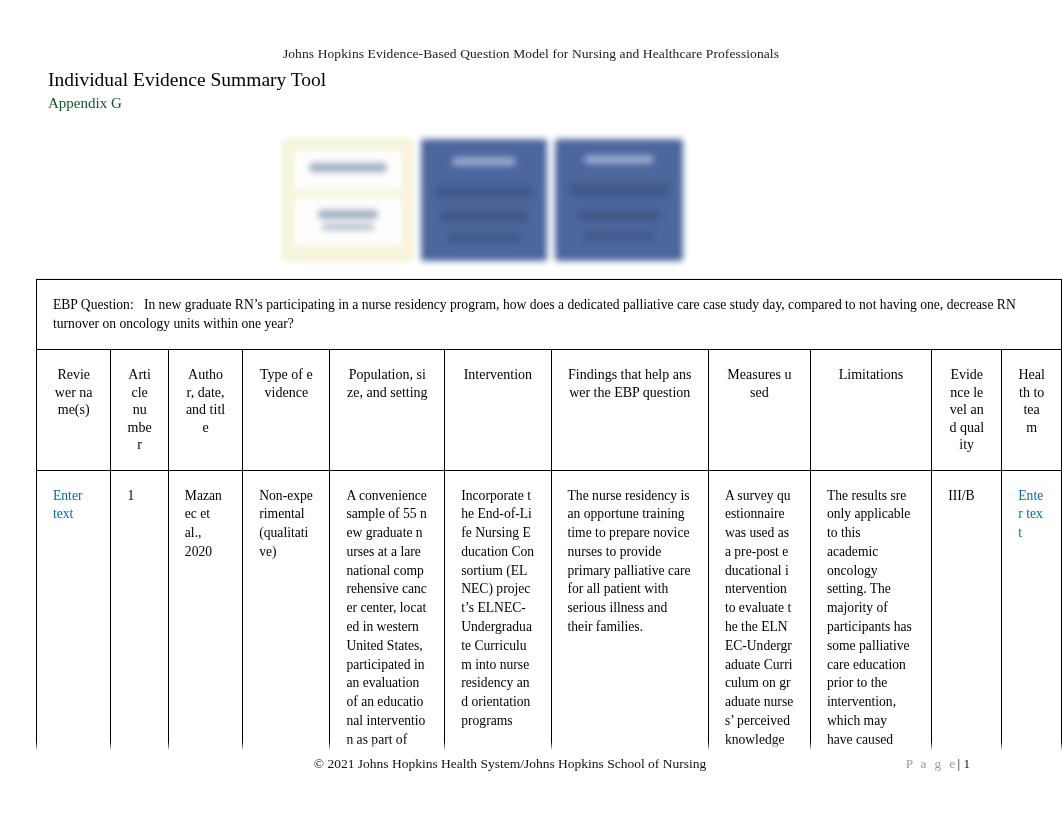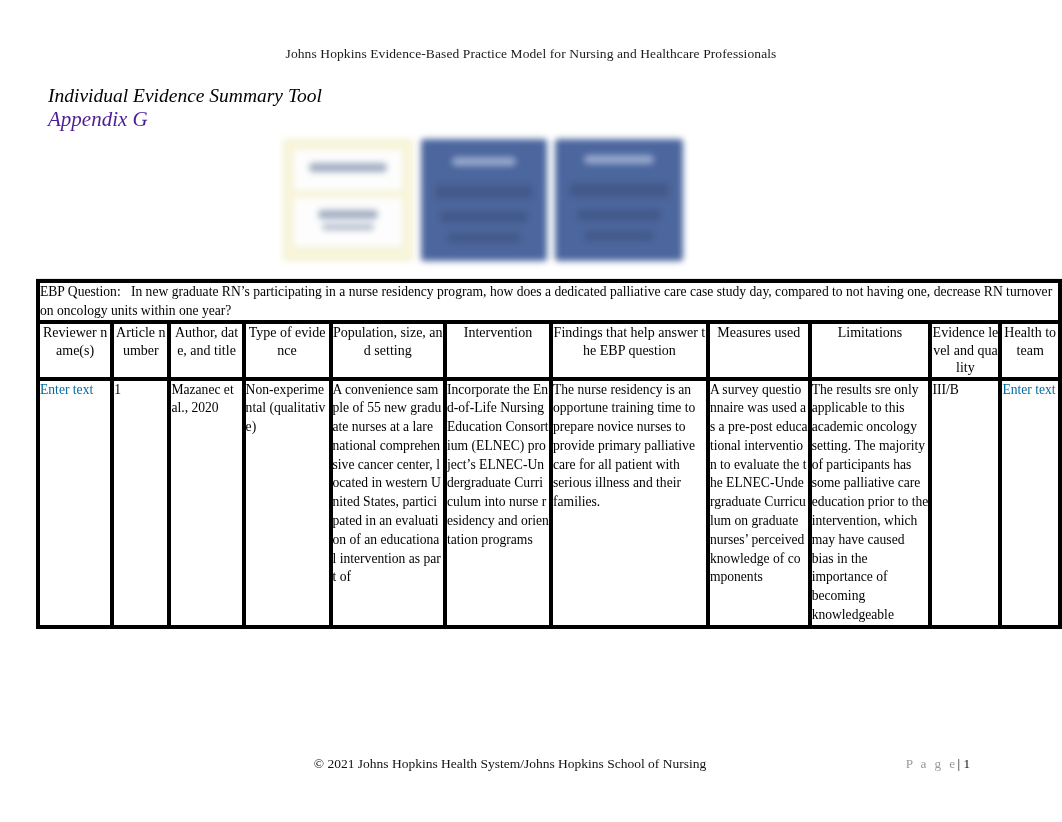--- a/index.html
+++ b/index.html
@@ -31,35 +31,34 @@
     width: 1062px;
     text-align: center;
     font-size: 13.5px;
     color: #1a1a1a;
     letter-spacing: 0.1px;
   }
 
   
   .title-block {
     position: absolute;
-    top: 84px;
+    top: 68px;
     left: 48px;
-    font-style: italic;
   }
   .doc-title {
     font-size: 19.5px;
     line-height: 24px;
     color: #000;
     white-space: nowrap;
   }
   .doc-subtitle {
-    font-size: 21px;
+    font-size: 15px;
     line-height: 20px;
     margin-top: 1px;
-    color: #4c1d95;
+    color: #14532d;
   }
 
   
   .model-figure {
     position: absolute;
     top: 139px;
     left: 283px;
     width: 405px;
     height: 122px;
     display: flex;
@@ -117,23 +116,23 @@
     overflow: hidden;
     border-top: 1px solid #e9e9e9;
   }
   table.ies {
     border-collapse: collapse;
     table-layout: fixed;
     width: 1026px;
     font-size: 13.6px;
   }
   table.ies td, table.ies th {
-    border: 4px solid #000000;
+    border: 1px solid #000000;
     vertical-align: top;
-    padding: 0;
+    padding: 16px;
     background: #fff;
   }
   .q-cell {
     padding: 12px 10px 10px 12px;
     font-size: 13.6px;
     line-height: 18.5px;
     text-align: left;
     border-left: 1px solid #e9e9e9;
     border-right: 1px solid #e9e9e9;
     border-top: none;
@@ -199,21 +198,21 @@
     color: #9b9b9b;
   }
   .footer-page .pg-word { letter-spacing: 2.4px; text-align: right; }
   .footer-page .pg-num { color: #111; letter-spacing: 0; }
 </style>
 </head>
 <body>
 
 <div class="page">
 
-  <div class="doc-header">Johns Hopkins Evidence-Based Practice Model for Nursing and Healthcare Professionals</div>
+  <div class="doc-header">Johns Hopkins Evidence-Based Question Model for Nursing and Healthcare Professionals</div>
 
   <div class="title-block">
     <div class="doc-title">Individual Evidence Summary Tool</div>
     <div class="doc-subtitle">Appendix G</div>
   </div>
 
   <div class="model-figure">
     <div class="model-box cream">
       <div class="inner-card top">
         <div class="blur-line" style="top:13px;"></div>

